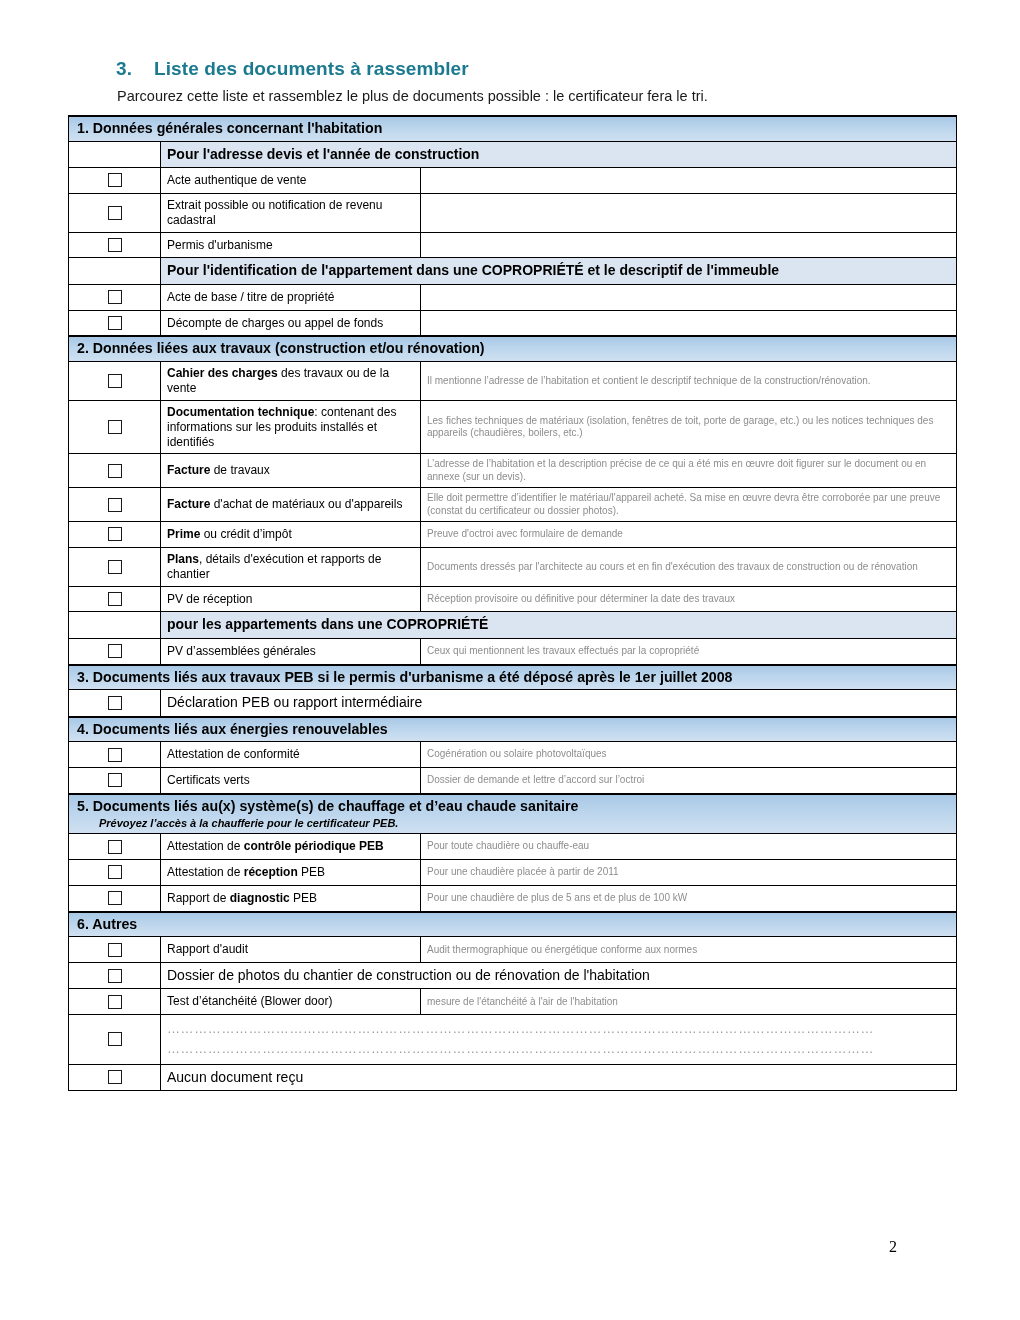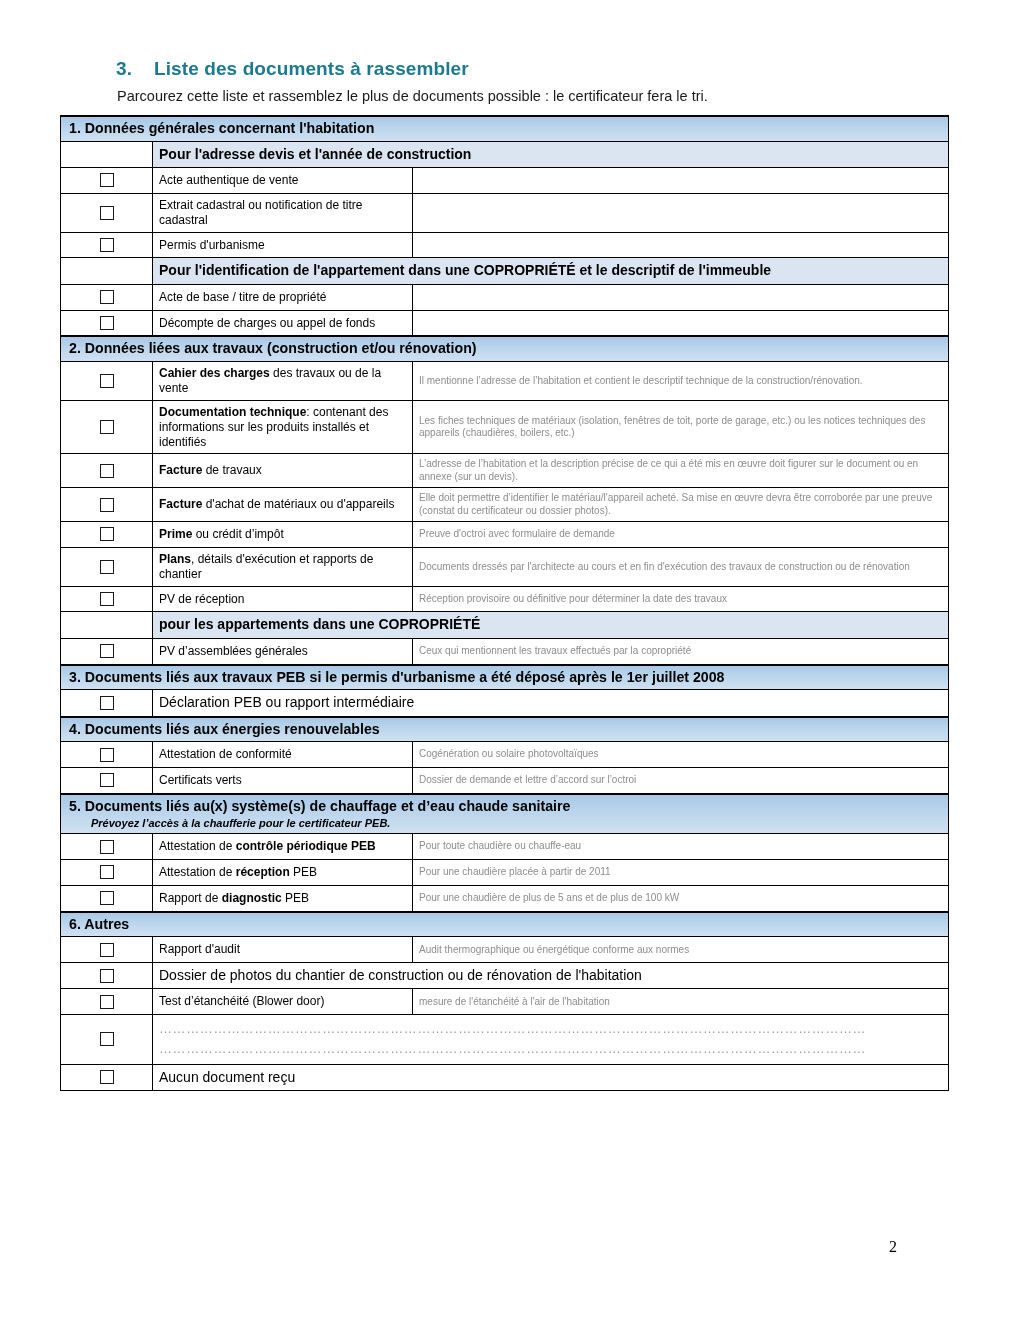--- a/index.html
+++ b/index.html
@@ -43,21 +43,21 @@
     left: 117px;
     top: 88px;
     font-size: 14.5px;
     color: #1a1a1a;
     white-space: nowrap;
   }
 
   
   .doc-table {
     position: absolute;
-    left: 60px;
+    left: 68px;
     top: 115px;
     width: 888px;
     border-collapse: collapse;
     table-layout: fixed;
     font-size: 13.6px;
   }
   .doc-table td {
     border: 1px solid #000000;
     padding: 4px 6px;
     vertical-align: middle;
@@ -165,21 +165,21 @@
           <td class="blank-check"></td>
           <td class="subhead-cell" colspan="2">Pour l'adresse devis et l'année de construction</td>
         </tr>
         <tr>
           <td class="check"><span class="cb"></span></td>
           <td class="label">Acte authentique de vente</td>
           <td class="desc"></td>
         </tr>
         <tr>
           <td class="check"><span class="cb"></span></td>
-          <td class="label">Extrait cadastral ou notification de titre cadastral</td>
+          <td class="label">Extrait possible ou notification de revenu cadastral</td>
           <td class="desc"></td>
         </tr>
         <tr>
           <td class="check"><span class="cb"></span></td>
           <td class="label">Permis d'urbanisme</td>
           <td class="desc"></td>
         </tr>
         <tr class="subhead">
           <td class="blank-check"></td>
           <td class="subhead-cell" colspan="2">Pour l'identification de l'appartement dans une COPROPRIÉTÉ et le descriptif de l'immeuble</td>

